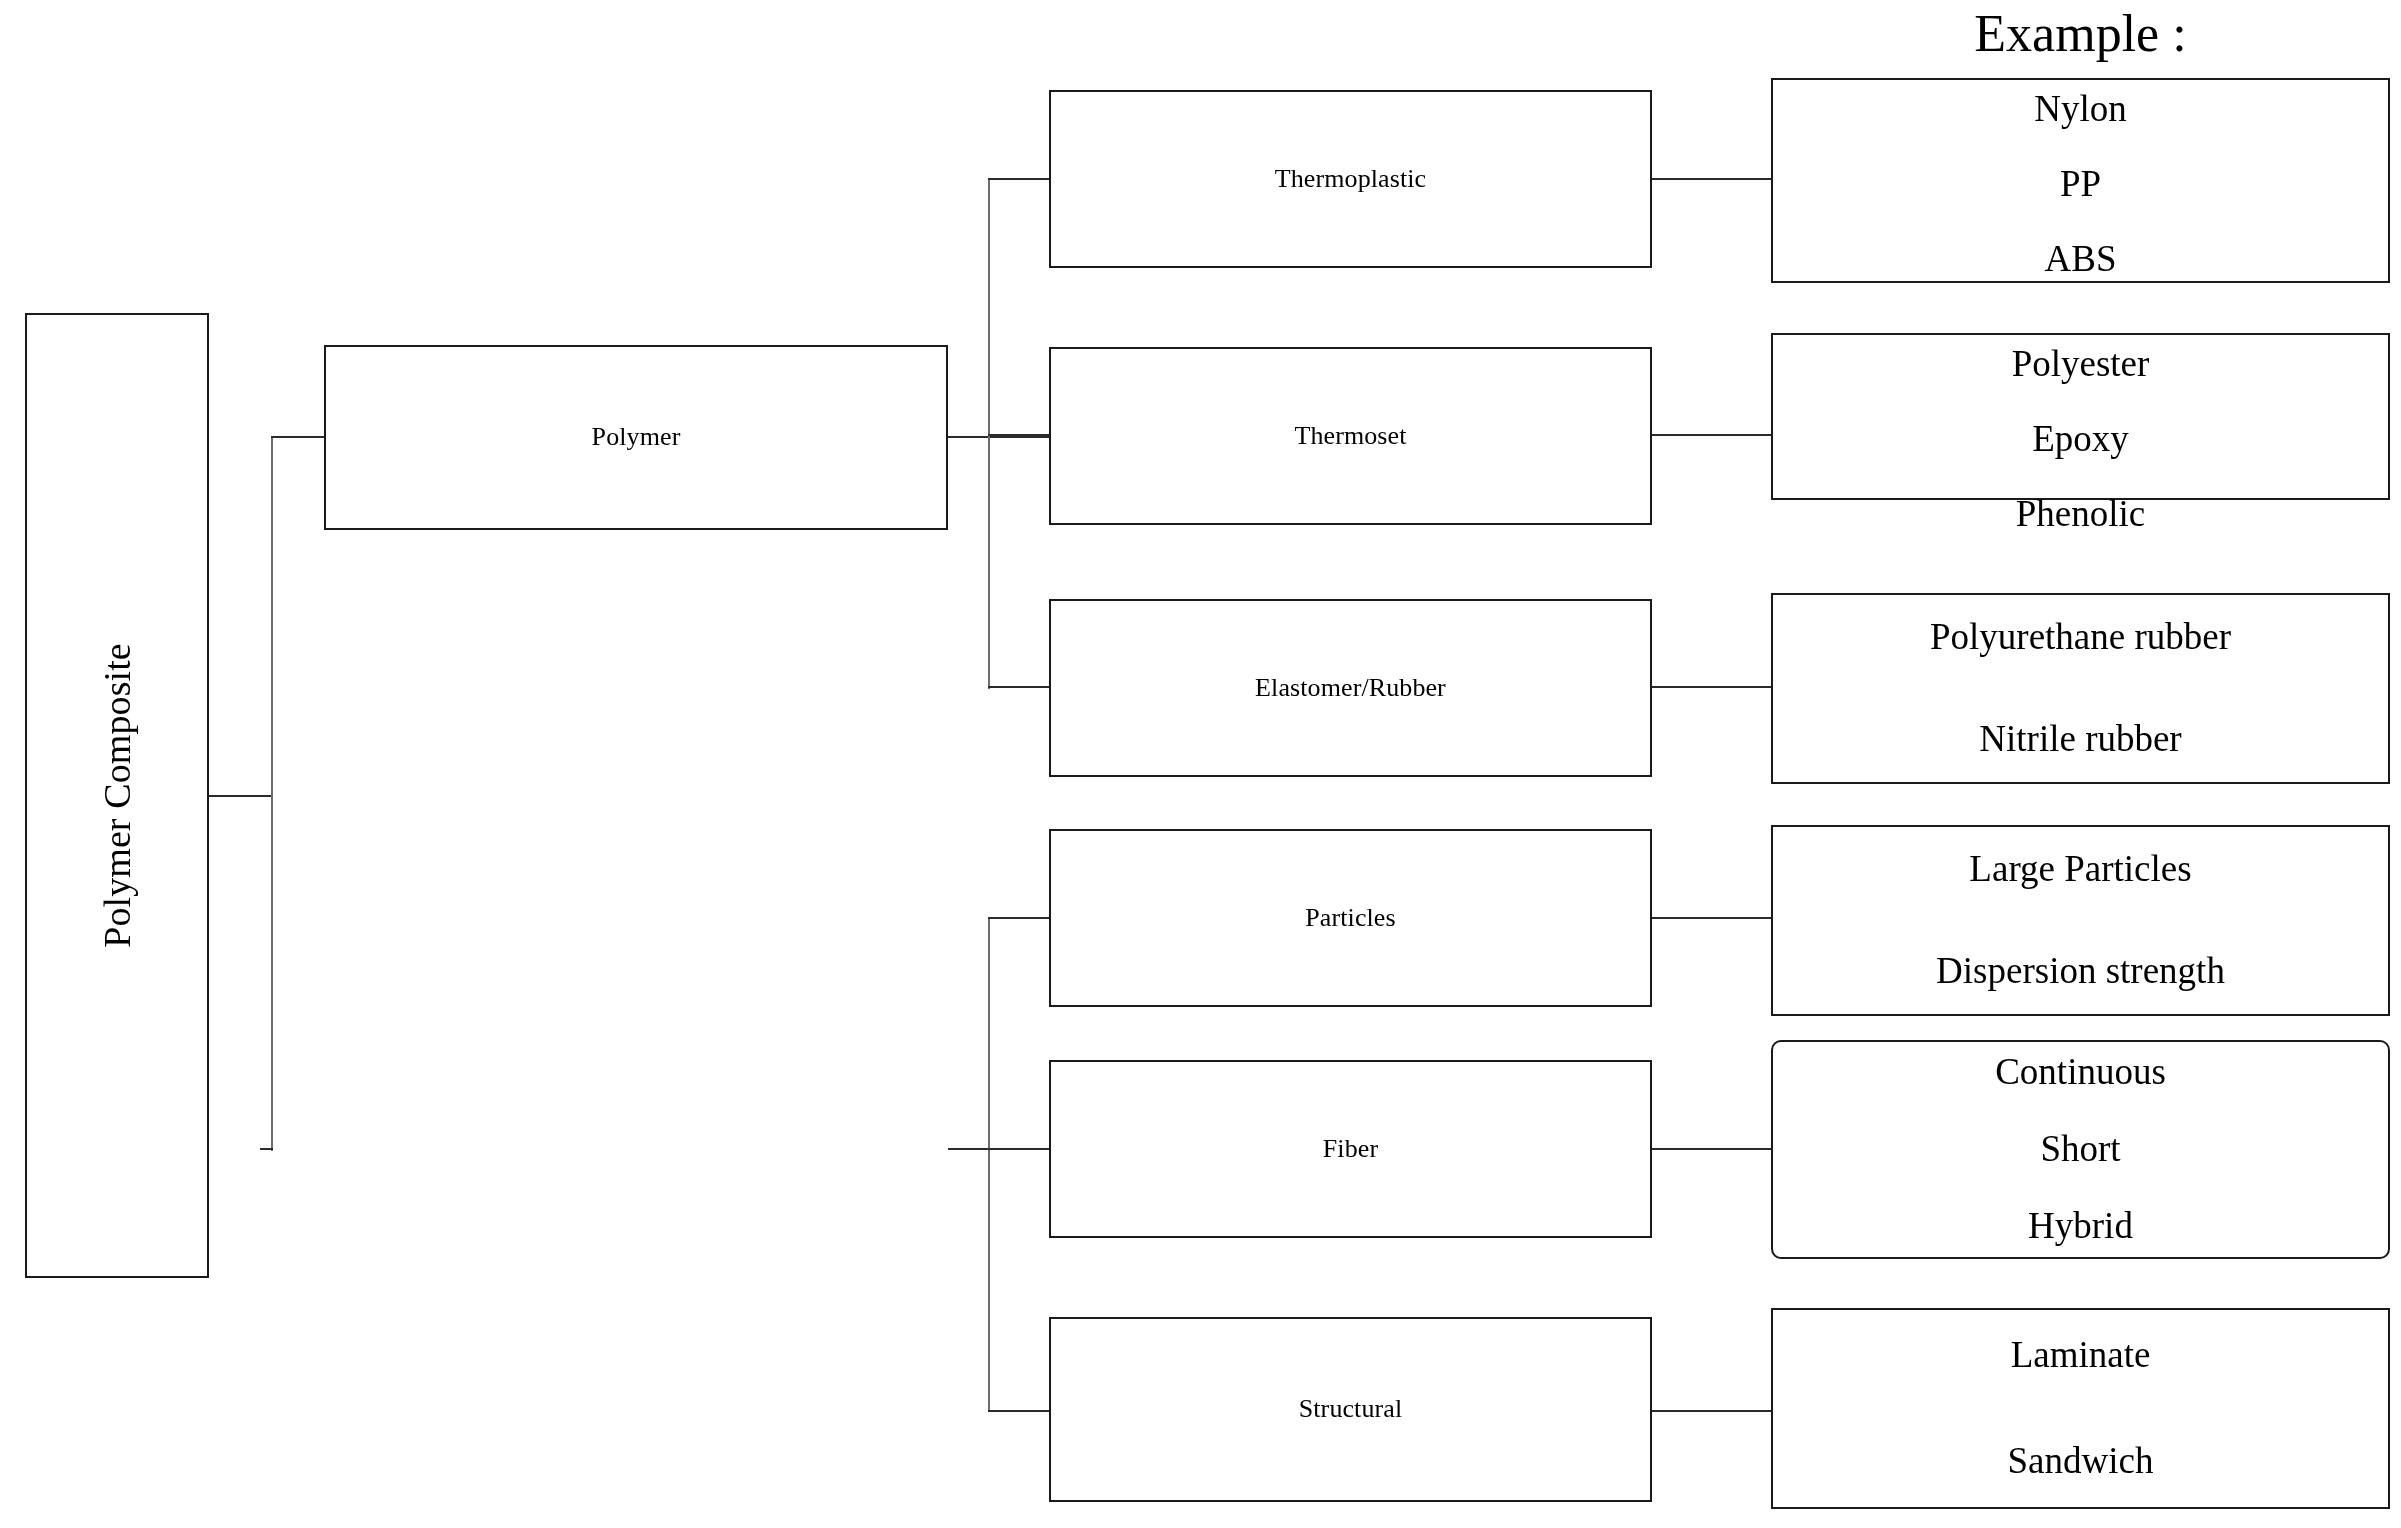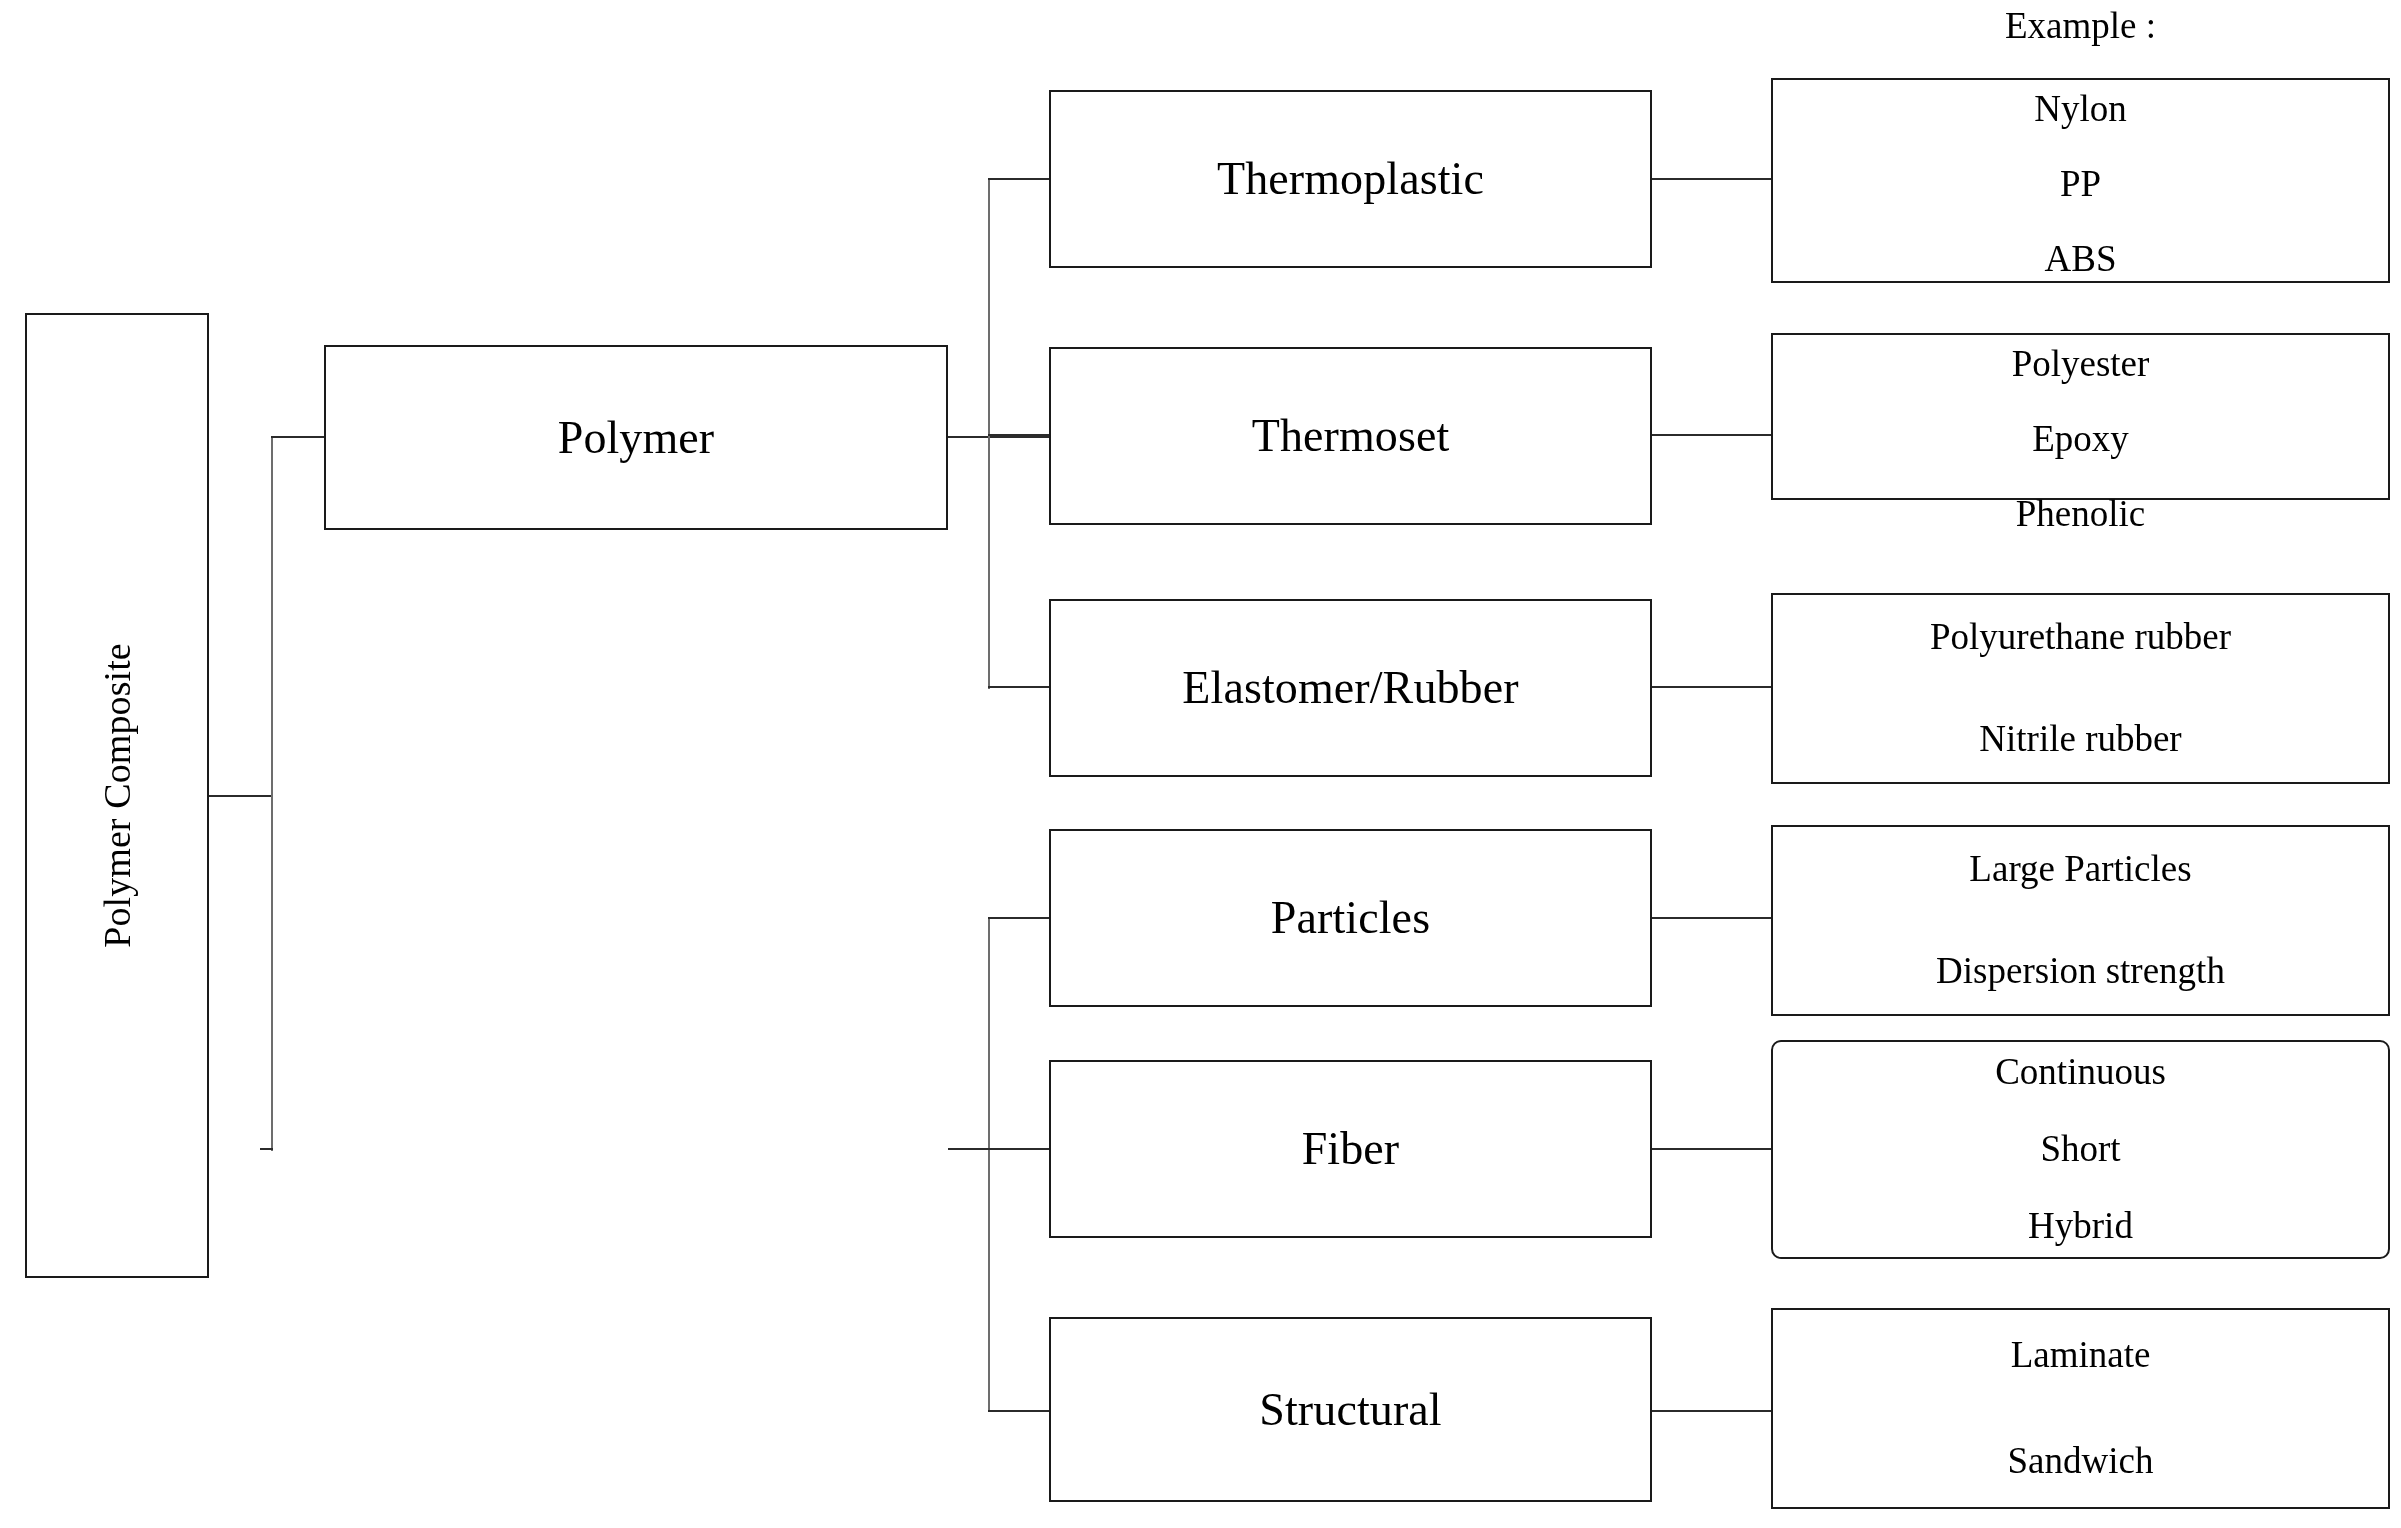--- a/index.html
+++ b/index.html
@@ -18,21 +18,21 @@
     border:2.1px solid #1a1a1a;
     background:#ffffff;
     display:flex;
     align-items:center;
     justify-content:center;
     text-align:center;
     color:#000;
     z-index:3;
   }
   .box .lbl{
-    font-size:46px;
+    font-size:26px;
     line-height:1.08;
     letter-spacing:0.1px;
     white-space:nowrap;
   }
   
   #root-box{
     left:25px;top:313px;width:184px;height:965px;
   }
   #root-box .lbl{
     transform:rotate(-90deg);
@@ -76,21 +76,21 @@
   #ex-3{top:825px;height:191px;}
   #ex-4{top:1040px;height:219px;border-radius:10px;}
   #ex-5{top:1308px;height:201px;}
 
   
   #example-heading{
     position:absolute;
     left:1771px;width:619px;
     top:4.2px;
     text-align:center;
-    font-size:37px;
+    font-size:52px;
     color:#000;
     z-index:3;
   }
 
   
   .ln{position:absolute;background:#2b2b2b;z-index:1;}
   .ln.h{height:2.1px;}
   .ln.v{width:2.1px;}
   .ln.grey{background:#6d6d6d;}
 </style>

